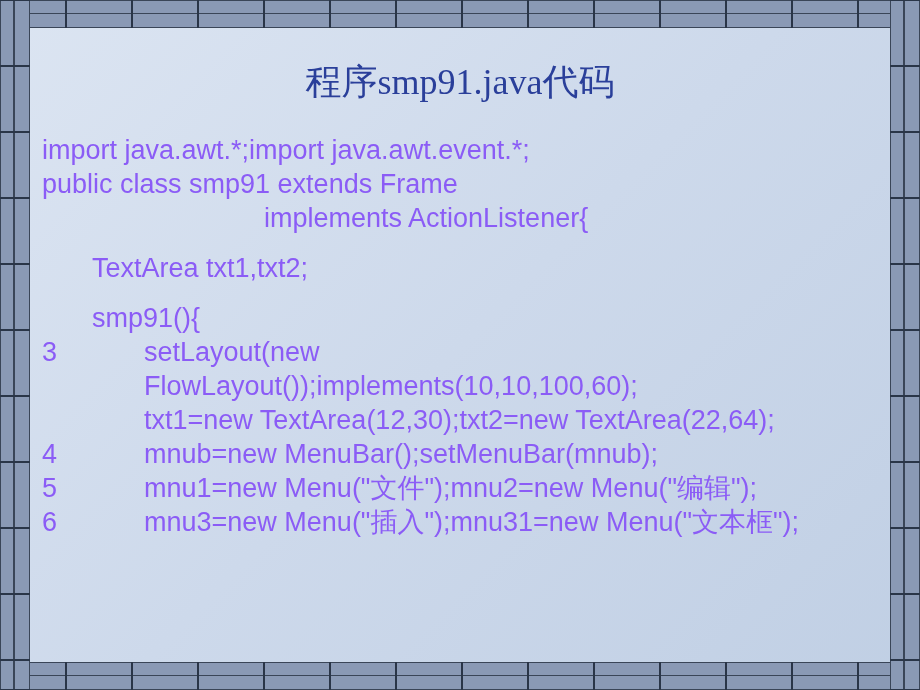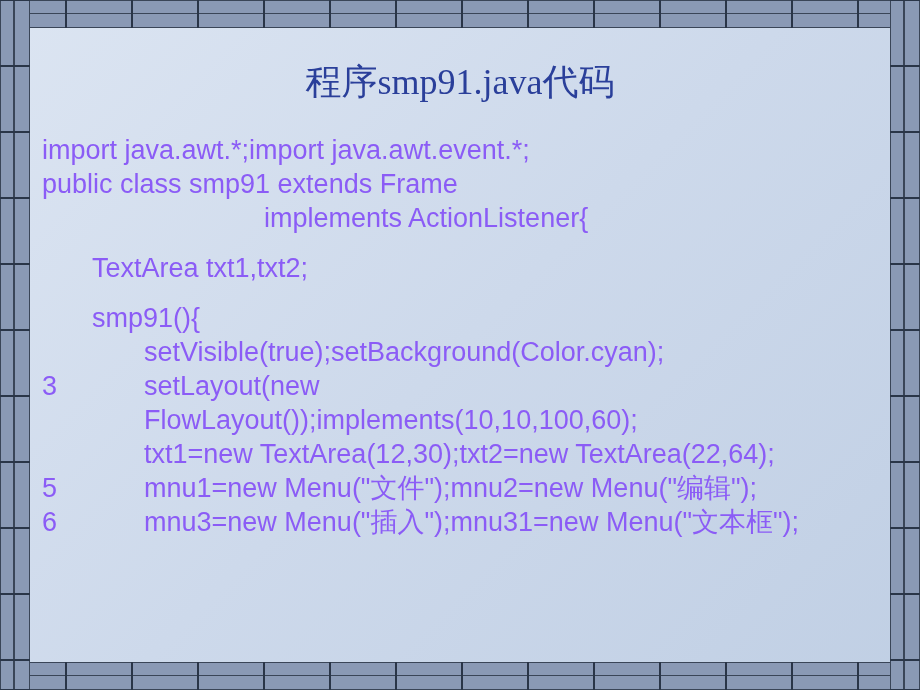--- a/index.html
+++ b/index.html
@@ -135,20 +135,20 @@
 
 <div class="content">
   <div class="title">程序smp91.java代码</div>
 
   <div class="code-block">
     <div class="code-line">import java.awt.*;import java.awt.event.*;</div>
     <div class="code-line">public class smp91 extends Frame</div>
     <div class="code-line indent3">implements ActionListener{</div>
     <div class="code-line indent1">TextArea txt1,txt2;</div>
     <div class="code-line indent1">smp91(){</div>
-    <div class="code-line indent2">setVisible(true);setBackground(Color.cyan);</div>
     <div class="code-line"><span class="num">3</span><span style="padding-left:52px">setLayout(new</span></div>
     <div class="code-line indent2">FlowLayout());implements(10,10,100,60);</div>
     <div class="code-line indent2">txt1=new TextArea(12,30);txt2=new TextArea(22,64);</div>
+    <div class="code-line"><span class="num">4</span><span style="padding-left:52px">mnub=new MenuBar();setMenuBar(mnub);</span></div>
     <div class="code-line"><span class="num">5</span><span style="padding-left:52px">mnu1=new Menu("文件");mnu2=new Menu("编辑");</span></div>
     <div class="code-line"><span class="num">6</span><span style="padding-left:52px">mnu3=new Menu("插入");mnu31=new Menu("文本框");</span></div>
   </div>
 </div>
 
 </body></html>

